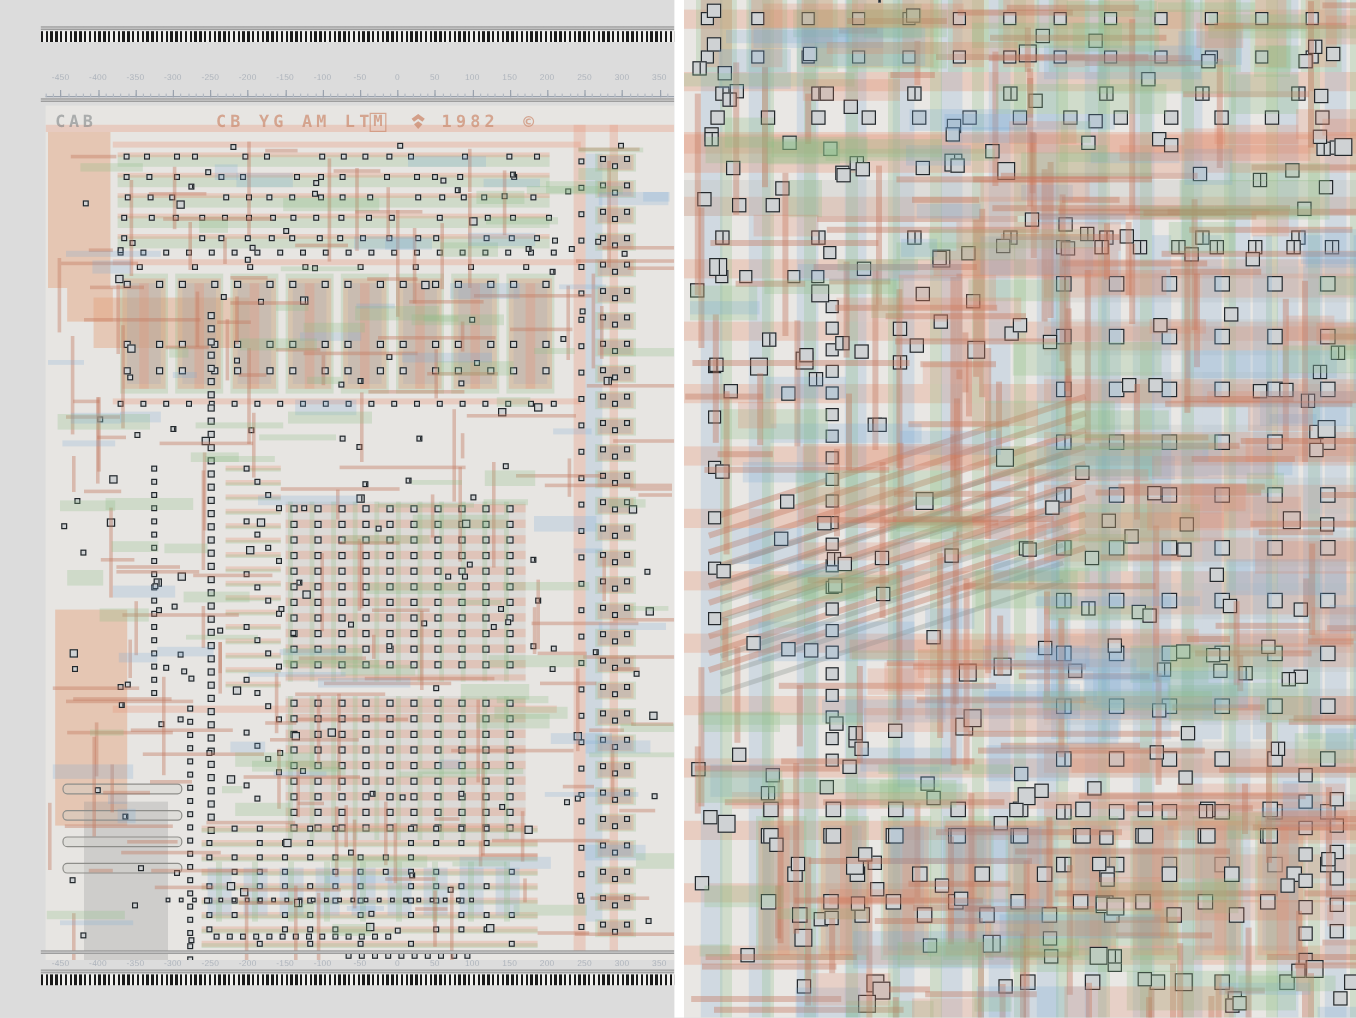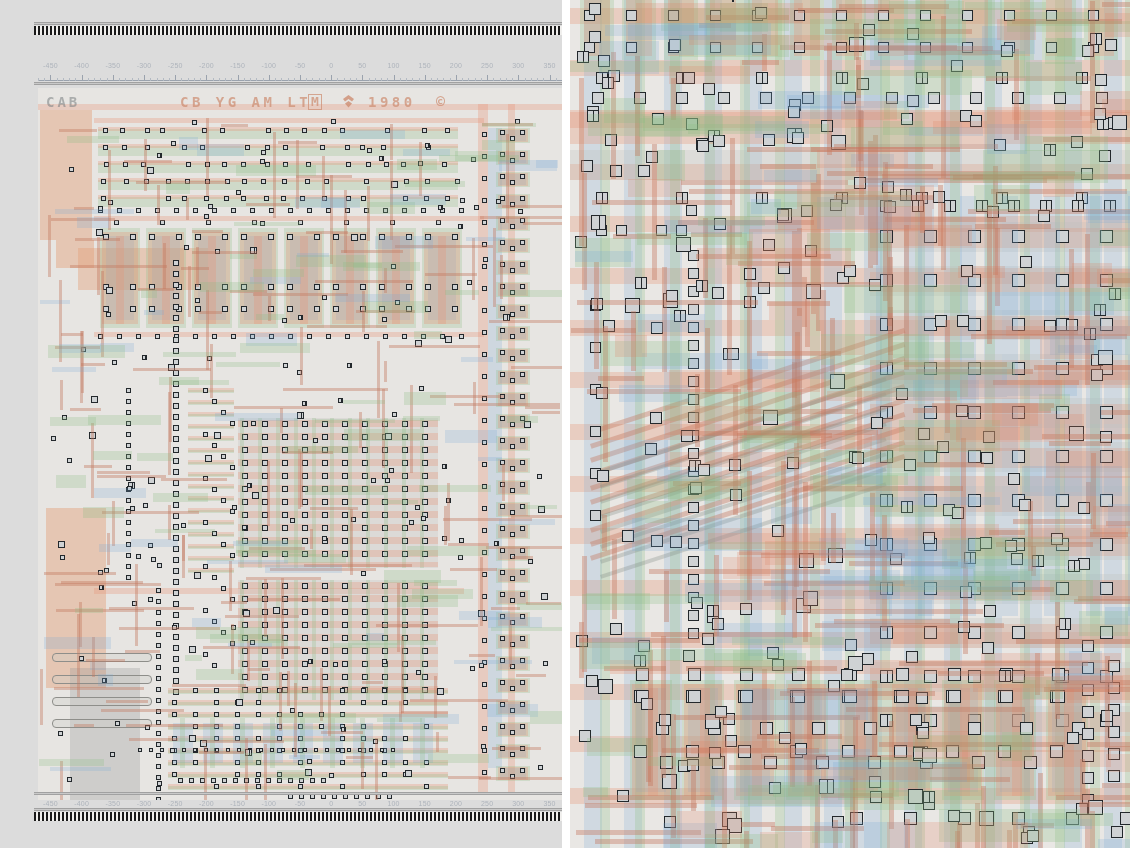--- a/index.html
+++ b/index.html
@@ -1631,21 +1631,21 @@
 
       <div class="dietext-outline" style="left:8px;top:6px;">CAB</div>
       <div class="dietext" style="left:142px;top:6px;">CB YG AM LT</div>
       <div class="dietext" style="left:270px;top:6px;font-size:13px;letter-spacing:0;border:1.3px solid rgba(205,140,112,0.72);padding:0 2px;line-height:14px;">M</div>
       <div class="dielogo" style="left:303px;top:6px;">
         <svg width="15" height="15" viewBox="0 0 15 15">
           <polygon points="7.5,1 13,5 11,7.5 7.5,5 4,7.5 2,5" fill="rgba(205,140,112,0.78)"></polygon>
           <polygon points="7.5,7 11,9.5 7.5,13.5 4,9.5" fill="rgba(205,140,112,0.78)"></polygon>
         </svg>
       </div>
-      <div class="dietext" style="left:330px;top:6px;">1980</div>
+      <div class="dietext" style="left:330px;top:6px;">1982</div>
       <div class="dietext" style="left:398px;top:5px;font-size:15px;letter-spacing:0;">©</div>
     </div>
 
     <div class="rulebar" id="ruleBotA"></div>
 
     <div class="ruler" id="rulerBottom">
       <div class="axisline"></div>
       <div id="rulerBotTicks">
           <div class="tickmin" style="left: 0px;"></div>
           <div class="tickmin" style="left: 6.2381px;"></div>

